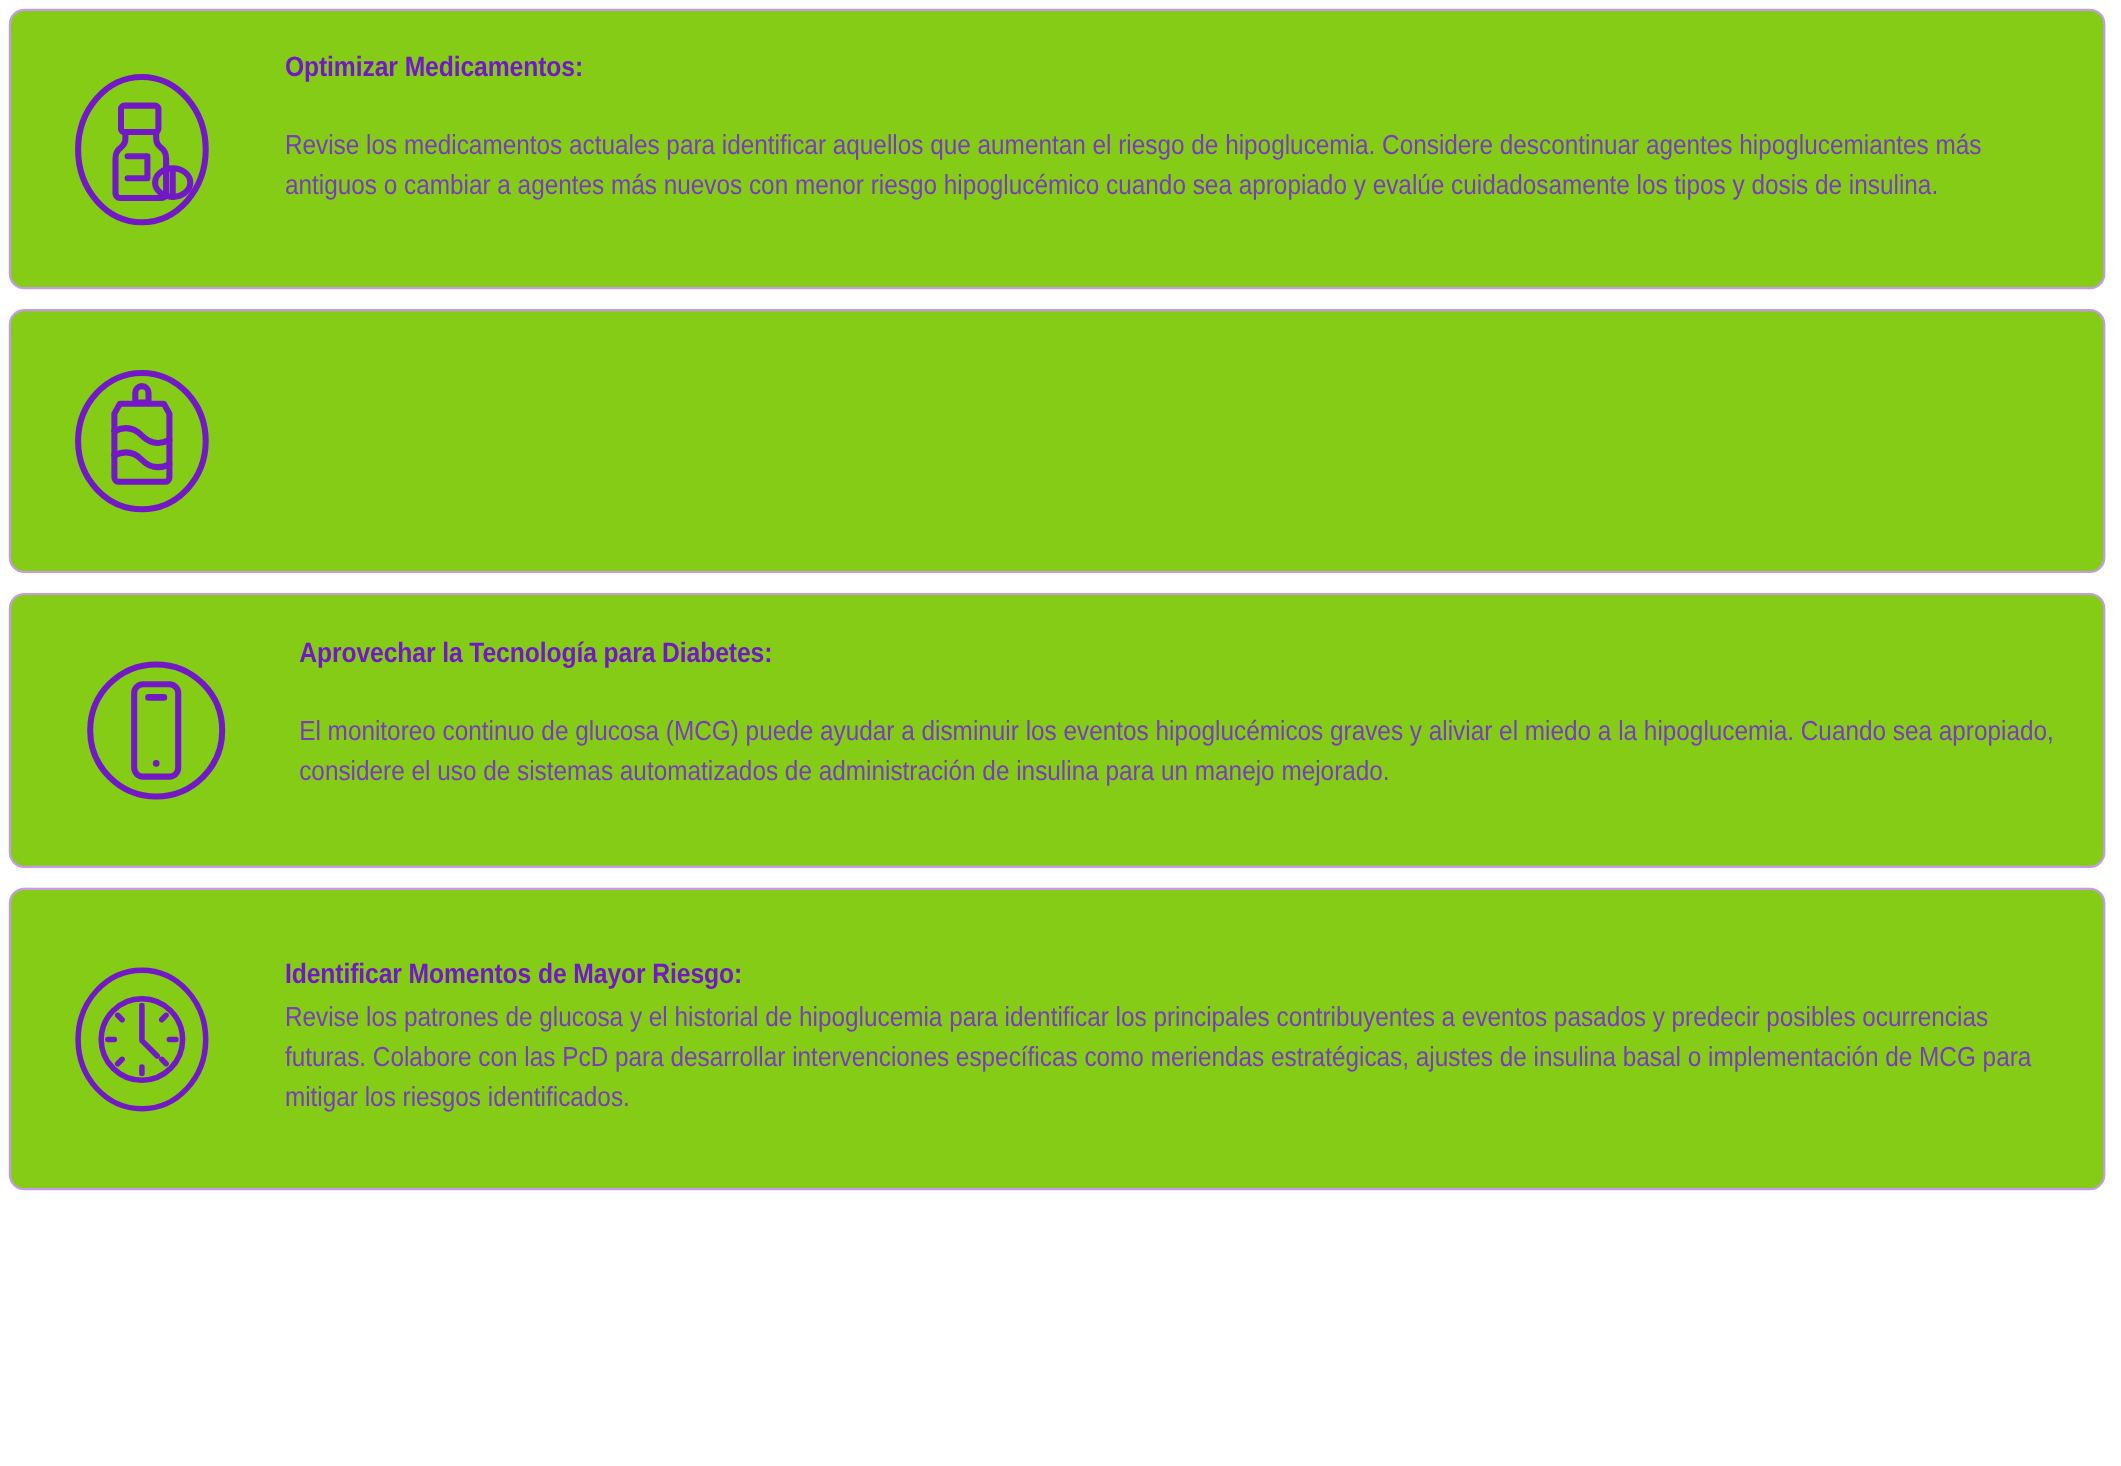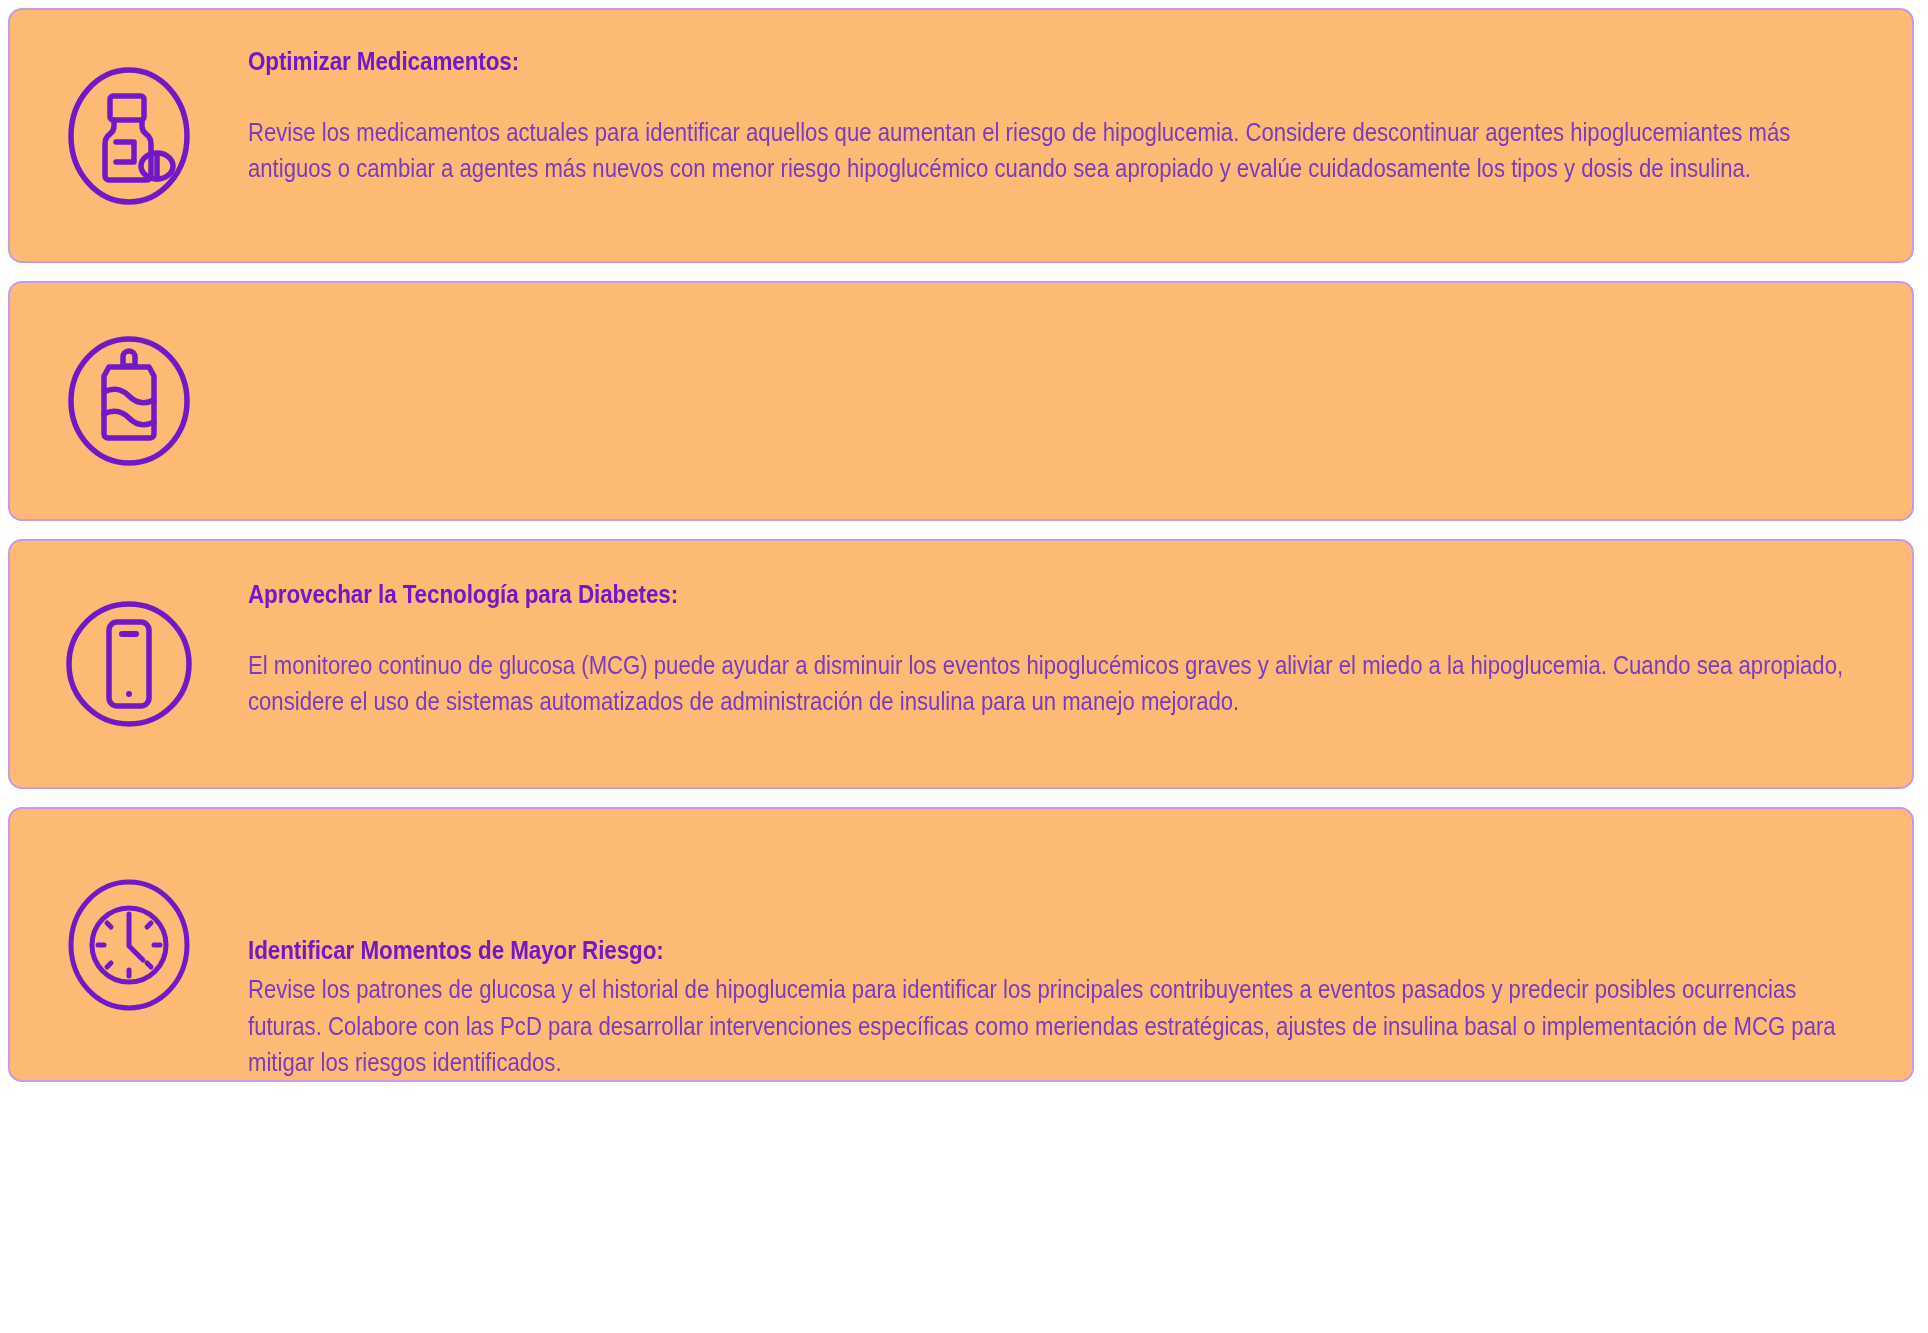--- a/index.html
+++ b/index.html
@@ -22,33 +22,34 @@
     padding: 8px 14px 8px 8px;
     display: flex;
     flex-direction: column;
     gap: 18px;
     background: #ffffff;
   }
 
   .card {
     box-sizing: border-box;
     position: relative;
-    background: #fdba74;
+    background: #84cc16;
     border: 2px solid #c79ae8;
     border-radius: 14px;
     display: flex;
     align-items: flex-start;
     overflow: hidden;
+    gap: 11px;
   }
 
   
   .card-1 { height: 255px; }
   .card-2 { height: 240px; }
-  .card-3 { height: 250px; }
-  .card-4 { height: 275px; align-items: flex-end; }
+  .card-3 { height: 250px; padding-left: 13px; }
+  .card-4 { height: 275px; }
 
   .icon-wrap {
     flex: 0 0 238px;
     display: flex;
     align-items: center;
     justify-content: center;
     align-self: stretch;
   }
 
   .icon-wrap svg {

